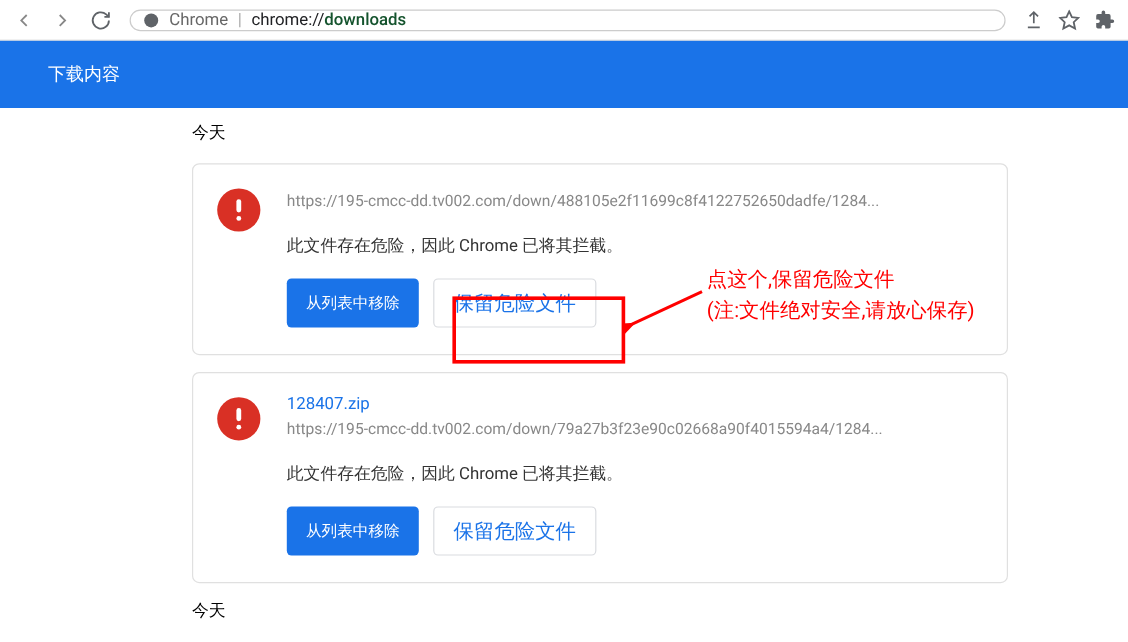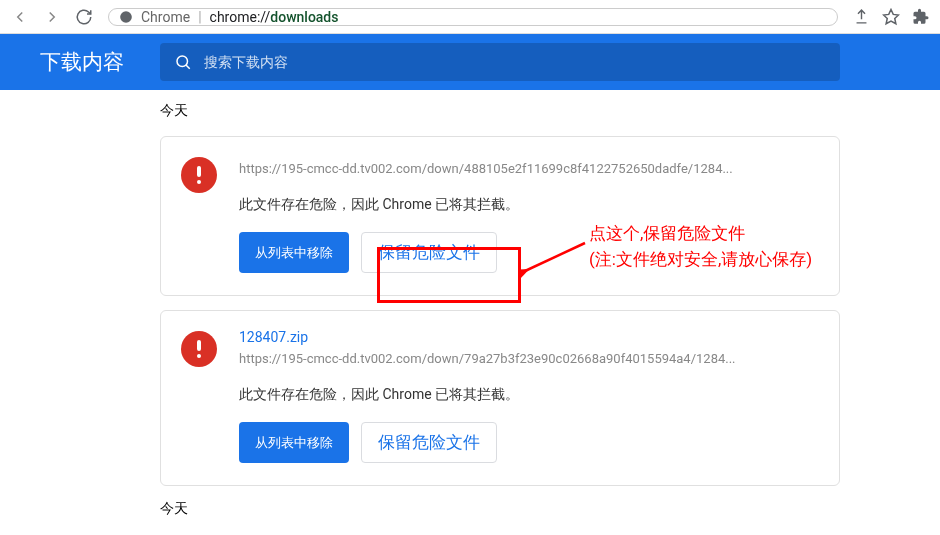--- a/index.html
+++ b/index.html
@@ -7,21 +7,21 @@
     
     .toolbar { height: 34px; border-bottom: 1px solid #ddd; display: flex; align-items: center; padding: 0 8px; gap: 8px; }
     .nav-btn { width: 24px; height: 24px; display: flex; align-items: center; justify-content: center; color: #888; border-radius: 50%; }
     .nav-btn.active { color: #5f6368; cursor: pointer; }
     .omnibox { flex: 1; display: flex; align-items: center; height: 18px; border: 1px solid #ccc; border-radius: 14px; padding: 0 10px; gap: 8px; color: #666; font-size: 14px; margin: 0 4px; }
     .omnibox .chrome-ico { width: 14px; height: 14px; }
     .omnibox .divider { color: #aaa; }
     .tool-icon { width: 22px; height: 22px; color: #5f6368; display: flex; align-items:center; justify-content:center; cursor:pointer; }
     
     .header-bar { height: 56px; background: #1a73e8; display: flex; align-items: center; }
-    .page-title { color: #fff; font-size: 21px; width: 160px; padding-left: 40px; }
+    .page-title { color: #fff; font-size: 15px; width: 160px; padding-left: 40px; }
     .search-wrap { flex: 1; max-width: 680px; height: 38px; background: rgba(0,0,0,0.18); border-radius: 4px; display: flex; align-items: center; padding: 0 14px; gap: 12px; margin-right: 40px; }
     .search-wrap input { background: transparent; border: none; color: #fff; font-size: 14px; flex: 1; outline: none; }
     .search-wrap input::placeholder { color: rgba(255,255,255,0.8); }
     .search-ico { color: #fff; }
     
     .content { padding: 0 0 0 160px; background: #fff; }
     .section-label { font-size: 14px; color: #000000; margin: 12px 0 16px 0; }
     
     .card { width: 680px; background: #fff; border: 1px solid #e0e0e0; border-radius: 6px; padding: 18px 20px 22px; display: flex; gap: 22px; margin-bottom: 14px; position: relative; }
     .warn-ico { width: 36px; height: 36px; border-radius: 50%; background: #d93025; display: flex; align-items: center; justify-content: center; flex-shrink: 0; margin-top: 2px; }
@@ -77,27 +77,20 @@
   </div>
   <div class="tool-icon">
     <svg width="18" height="18" viewBox="0 0 24 24" fill="currentColor">
         <path d="M20 11h-2V7a2 2 0 0 0-2-2h-4V3a2 2 0 1 0-4 0v2H4a2 2 0 0 0-2 2v4h2a2 2 0 1 1 0 4H2v4a2 2 0 0 0 2 2h4v-2a2 2 0 1 1 4 0v2h4a2 2 0 0 0 2-2v-4h2a2 2 0 1 0 0-4z"></path>
       </svg>
   </div>
 </div>
 
 <div class="header-bar">
   <div class="page-title">下载内容</div>
-  <div class="search-wrap">
-    <svg class="search-ico" width="18" height="18" viewBox="0 0 24 24" fill="none" stroke="currentColor" stroke-width="2">
-        <circle cx="11" cy="11" r="7"></circle>
-        <line x1="21" y1="21" x2="16" y2="16"></line>
-      </svg>
-    <input placeholder="搜索下载内容" style="">
-  </div>
 </div>
 
 <div class="content">
   <div class="section-label">今天</div>
 
   <div class="card" style="position:relative">
     <div class="warn-ico">
       <svg width="6" height="20" viewBox="0 0 6 20" fill="#fff">
           <rect x="1" y="1" width="4" height="11" rx="2"></rect>
           <circle cx="3" cy="17" r="2"></circle>

